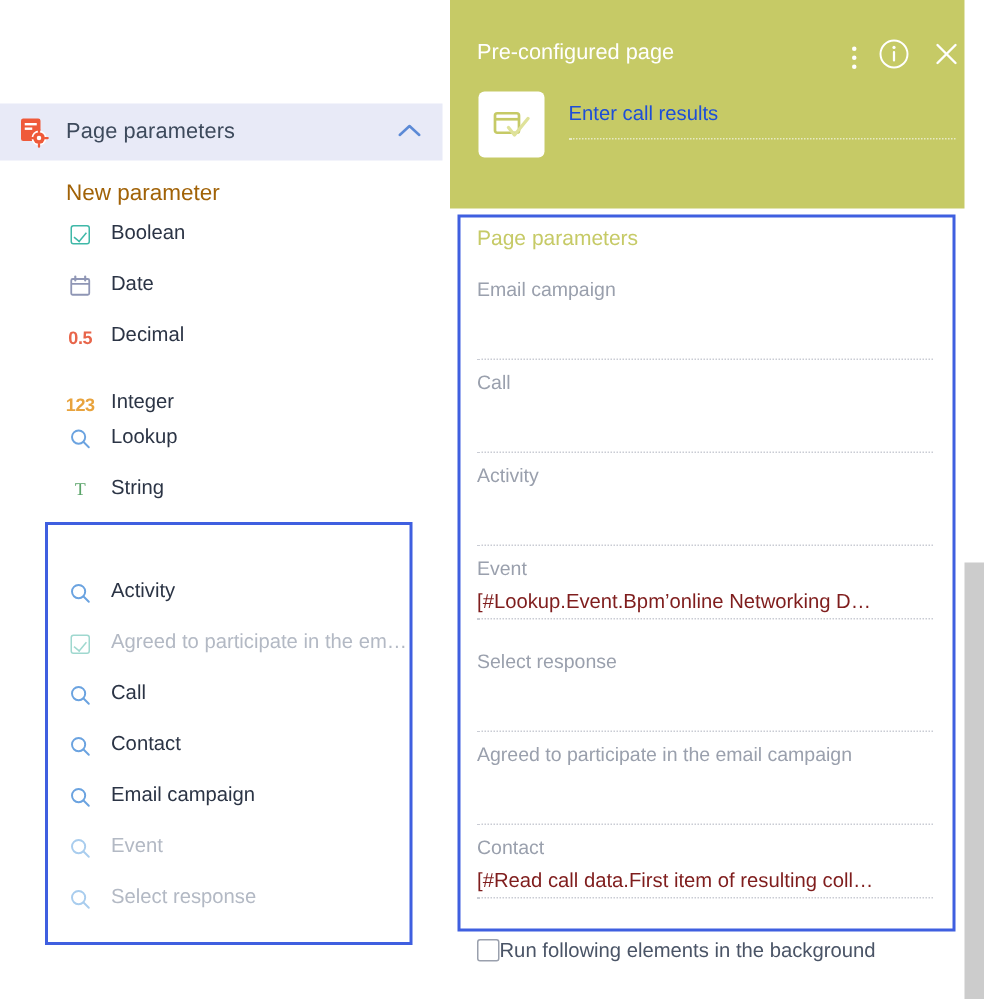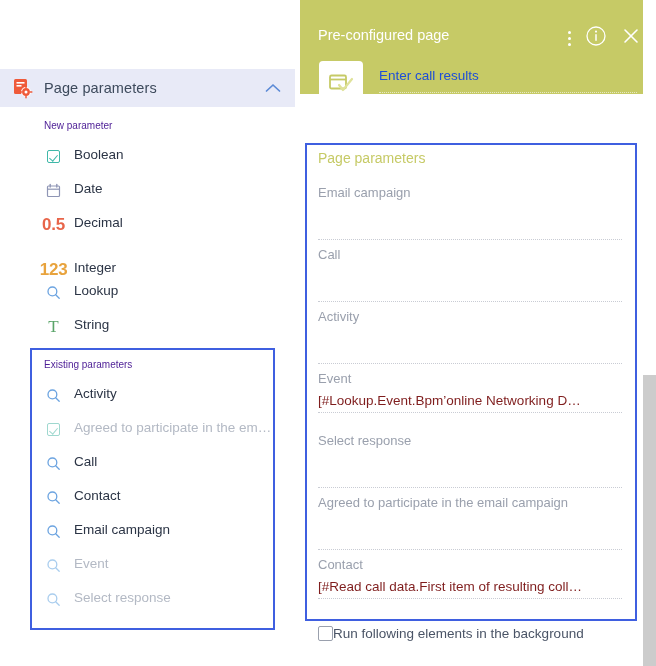--- a/index.html
+++ b/index.html
@@ -46,42 +46,42 @@
     letter-spacing: .1px;
   }
   #params-header .chev {
     position: absolute;
     right: 14px; top: 50%;
     transform: translateY(-50%);
   }
 
   .section-label {
     position: absolute;
-    font-size: 10px;
-    color: #4c1d95;
+    font-size: 15px;
+    color: #a16207;
     left: 44px;
   }
 
   .type-list { position: absolute; left: 0; top: 0; width: 295px; }
 
   .row {
     position: absolute;
     left: 44px;
     height: 22px;
     display: flex;
     align-items: flex-start;
     white-space: nowrap;
   }
   .row .ic {
     width: 19px; height: 19px;
     flex: 0 0 19px;
     display: flex;
     align-items: center;
     justify-content: center;
-    font-size: 17px;
+    font-size: 12px;
   }
   .row .lbl {
     margin-left: 11px;
     font-size: 13.5px;
     color: #2b3445;
   }
   .row.disabled .lbl { color: #b3b9c4; }
 
   
   .glyph-dec { color: #e8654a; font-size: 11.5px; font-weight: 600; letter-spacing: -.2px;}
@@ -122,21 +122,21 @@
   #right-panel {
     position: absolute;
     left: 300px; top: 0;
     width: 356px; height: 666px;
     background: #ffffff;
   }
 
   #olive-header {
     position: absolute;
     left: 0; top: 0;
-    width: 356px; height: 94px;
+    width: 356px; height: 139px;
     background: #c6ca66;
   }
   #olive-header .oh-title {
     position: absolute;
     left: 18px; top: 27px;
     font-size: 14.5px;
     color: #ffffff;
   }
   #olive-header .oh-actions {
     position: absolute;
@@ -328,21 +328,20 @@
       </span>
       <span class="lbl">Lookup</span>
     </div>
 
     <div class="row" style="top:317px">
       <span class="ic glyph-str">T</span>
       <span class="lbl">String</span>
     </div>
   </div>
 
-  <div class="section-label" style="top:359px">Existing parameters</div>
 
   <div>
 
     <div class="row" style="top:386px">
       <span class="ic">
         <svg width="15" height="15" viewBox="0 0 15 15">
             <circle cx="6.4" cy="6.4" r="4.4" fill="none" stroke="#6ba3e0" stroke-width="1.3"></circle>
             <line x1="9.7" y1="9.7" x2="13.2" y2="13.2" stroke="#6ba3e0" stroke-width="1.3" stroke-linecap="round"></line>
           </svg>
       </span>

